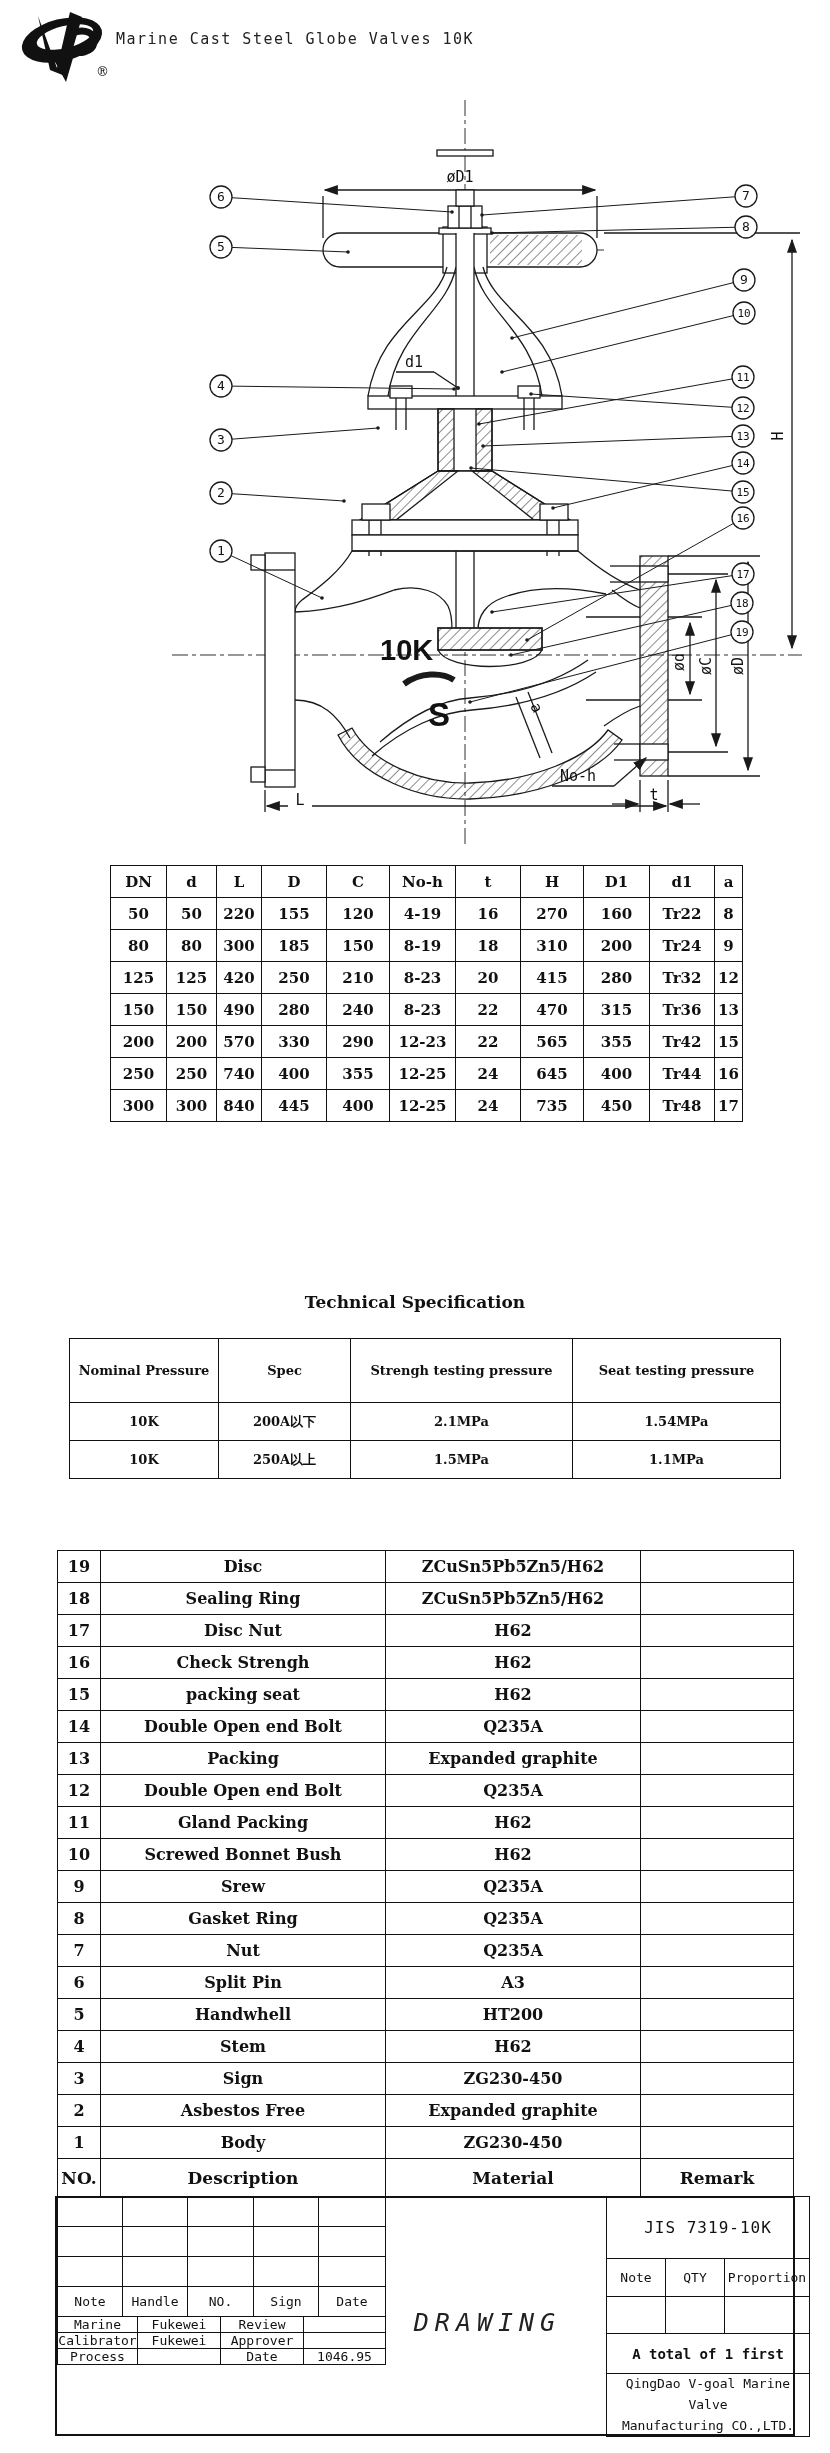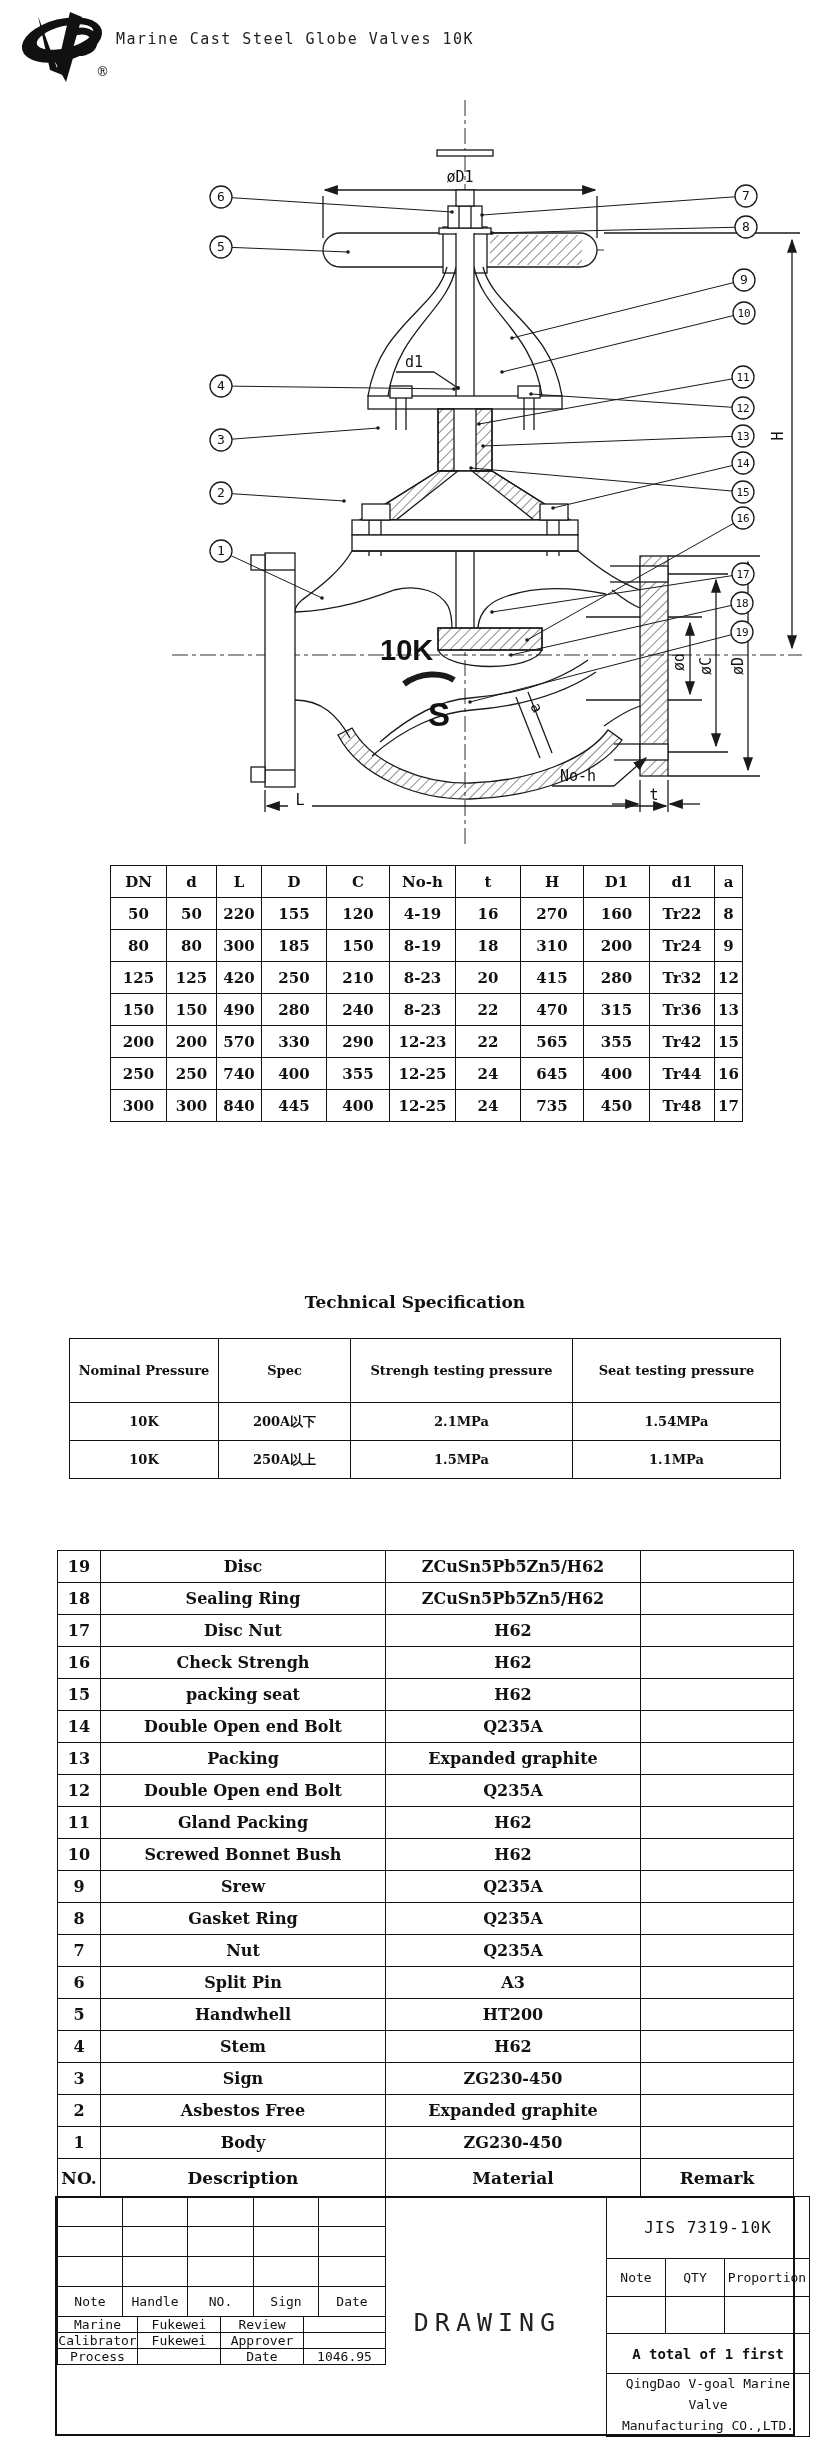--- a/index.html
+++ b/index.html
@@ -20,21 +20,21 @@
   .partstbl{left:57px;top:1550px;width:736px;font-size:16px;font-weight:bold;}
   .partstbl tbody tr{height:32px;}
   .partstbl tr.pfoot{height:38px;font-size:17px;}
   .tb-wrap{position:absolute;left:55px;top:2196px;width:740px;height:240px;
            border:2px solid #111;box-sizing:border-box;}
   .tb-grid{left:57px;top:2196px;width:328px;font-family:"DejaVu Sans Mono",monospace;font-size:13px;}
   .tb-grid tr{height:30px;}
   .tb-sign{left:57px;top:2316px;width:328px;font-family:"DejaVu Sans Mono",monospace;font-size:13px;}
   .tb-right{left:606px;top:2196px;width:203px;font-family:"DejaVu Sans Mono",monospace;font-size:13px;}
   .drawing-label{position:absolute;left:385px;top:2308px;width:205px;text-align:center;
-                 font-family:"DejaVu Sans Mono",monospace;font-size:25px;letter-spacing:6px;color:#222;}
+                 font-family:"DejaVu Sans Mono",monospace;font-size:25px;letter-spacing:6px;color:#222;font-style:italic;}
   .jis{font-size:16px;letter-spacing:1px;}
   .totnote{font-weight:bold;font-size:14px;}
   .company{font-size:13px;line-height:1.6;}
   svg text{stroke:none;}
   .dl{font:15px "DejaVu Sans Mono",monospace;fill:#111;}
   .big{font:bold 29px "Liberation Sans",sans-serif;fill:#111;}
   .big2{font:bold 33px "Liberation Sans",sans-serif;fill:#111;}
   .cl{stroke-dasharray:16 4 4 4;stroke-width:0.9;}
 </style>
 </head>

